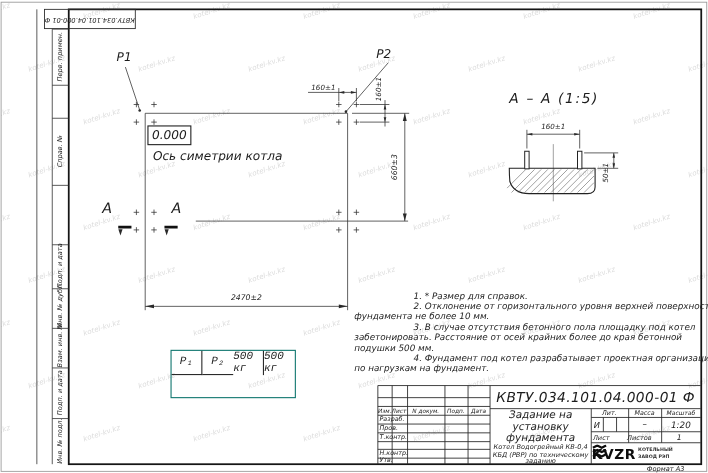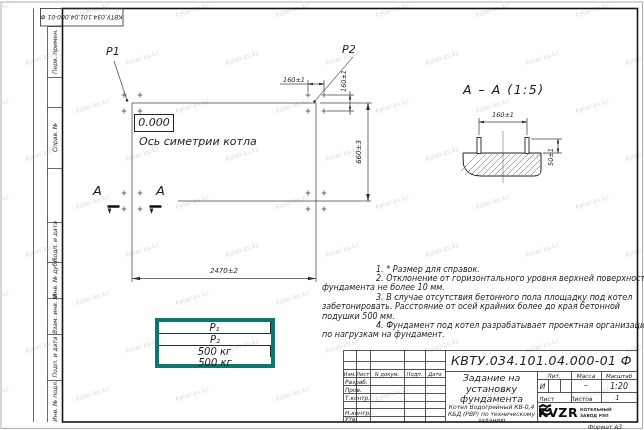--- a/index.html
+++ b/index.html
@@ -6,21 +6,21 @@
   #sheet{position:relative;width:644px;height:430px;background:#ffffff;overflow:hidden;
          font-family:"DejaVu Sans","Liberation Sans",sans-serif;color:#1c1c1c;}
   svg{position:absolute;left:0;top:0;}
   .t{position:absolute;white-space:nowrap;color:#1c1c1c;}
   .it{font-style:italic;}
   .c{text-align:center;}
   .rot90{transform:rotate(-90deg);transform-origin:0 0;}
   .rot180{transform:rotate(180deg);}
   .wm{position:absolute;transform:rotate(-18deg);color:#dcdcdc;font-size:6.5px;font-style:italic;white-space:nowrap;}
   .elev-box{border:1px solid #222;}
-  .lt{position:absolute;left:155px;top:318px;width:112px;height:42px;border:4px solid #0f766e;display:grid;grid-template-columns:1fr;grid-template-rows:1fr 1fr;}
+  .lt{position:absolute;left:155px;top:318px;width:112px;height:42px;border:1px solid #0f766e;display:grid;grid-template-columns:1fr 1fr 1fr 1fr;grid-template-rows:1fr 1fr;font-family:Liberation Mono, monospace;}
   .lt>div{display:flex;align-items:center;justify-content:center;font-style:italic;}
   .lt .bb{border-bottom:1px solid #2a2a2a;}
   .lt .br{border-right:1px solid #2a2a2a;}
   .note-line{position:absolute;left:322px;width:312px;font-size:8px;font-style:italic;white-space:nowrap;color:#222;}
   .ind{padding-left:54px;}
   .logo{position:absolute;left:538px;top:403.5px;width:98px;height:18px;display:flex;align-items:center;gap:2px;}
   .logo-txt{font-weight:800;font-size:12.5px;letter-spacing:.5px;color:#0d0d0d;}
   .logo-sub{font-size:4.3px;line-height:5.4px;font-weight:700;color:#333;}
 </style>
 </head>

